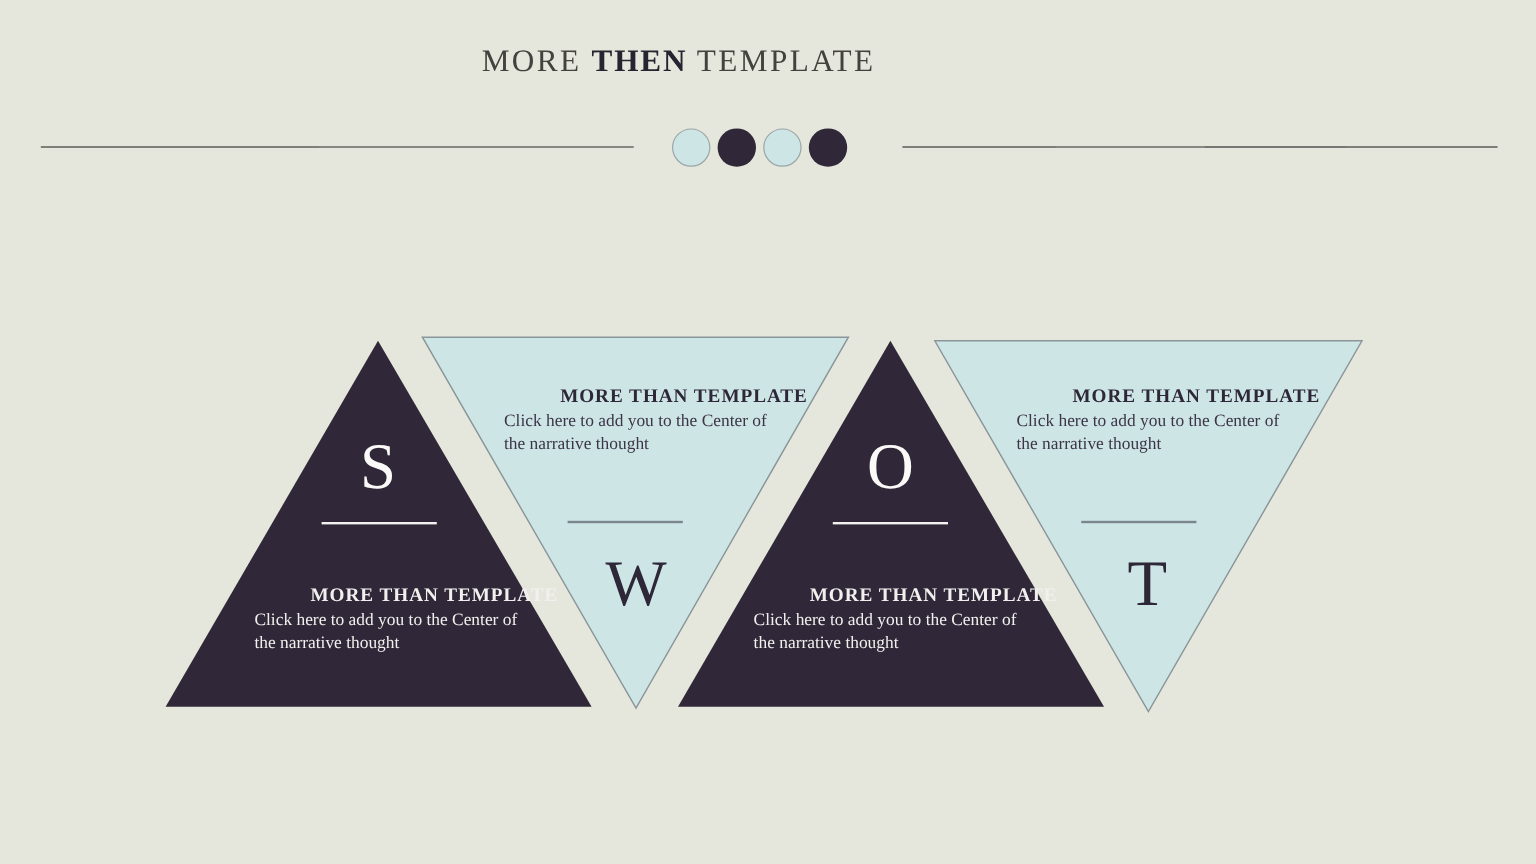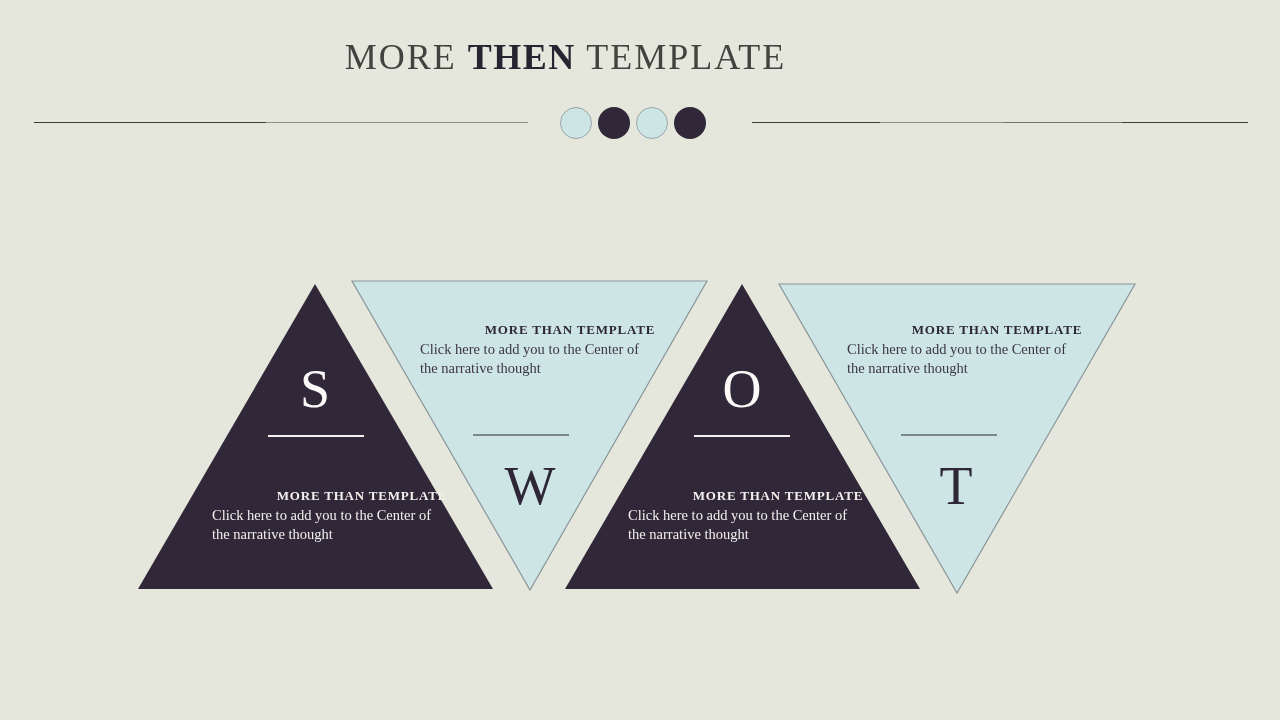--- a/index.html
+++ b/index.html
@@ -22,21 +22,21 @@
     height: 720px;
   }
 
   
   .title {
     position: absolute;
     left: 0;
     top: 36px;
     width: 1131px;
     text-align: center;
-    font-size: 36px;
+    font-size: 26px;
     letter-spacing: 2.0px;
     color: #3a3a3a;
     white-space: nowrap;
   }
   .title .seg-light {
     font-weight: normal;
     color: #43423e;
   }
   .title .seg-bold {
     font-weight: bold;
@@ -103,21 +103,21 @@
     height: 720px;
     pointer-events: none;
   }
 
   
   .txtblock {
     position: absolute;
     width: 300px;
   }
   .tb-head {
-    font-size: 13px;
+    font-size: 16px;
     font-weight: bold;
     letter-spacing: 0.8px;
     white-space: nowrap;
     margin: 0 0 2px 0;
   }
   .tb-body {
     font-size: 14.5px;
     line-height: 1.30;
     margin: 0;
   }

